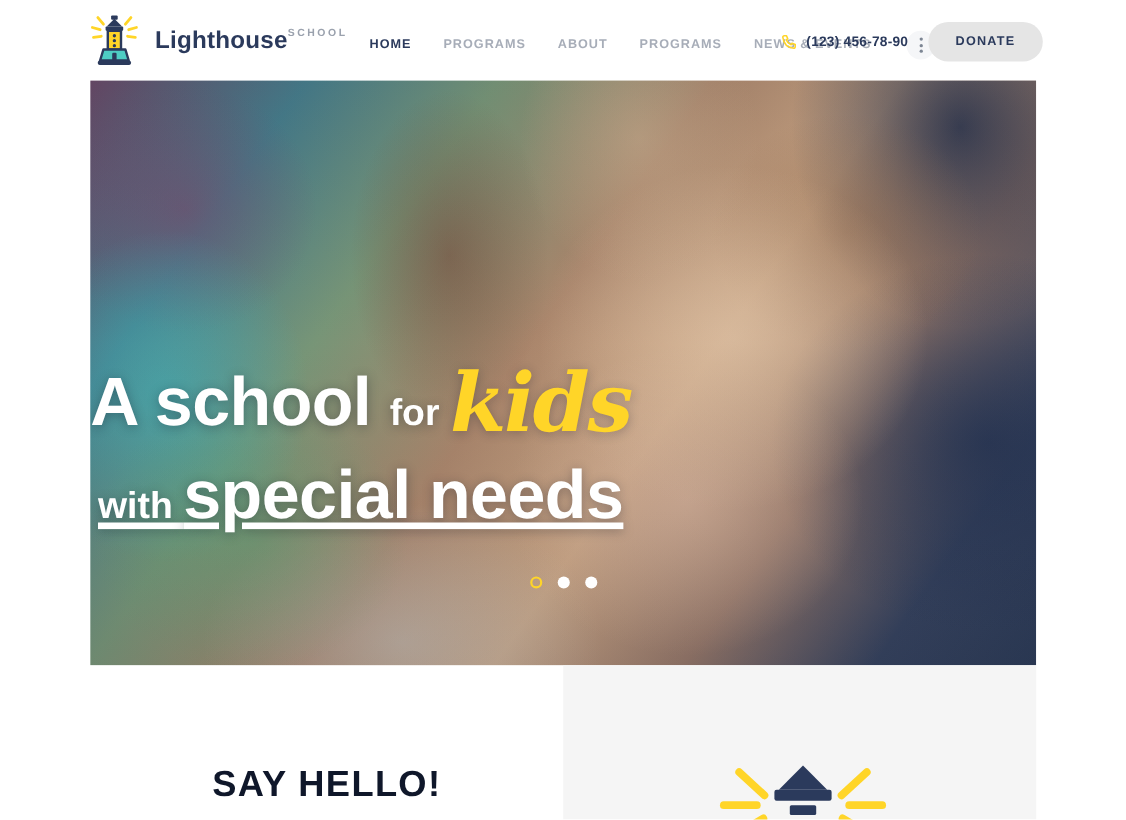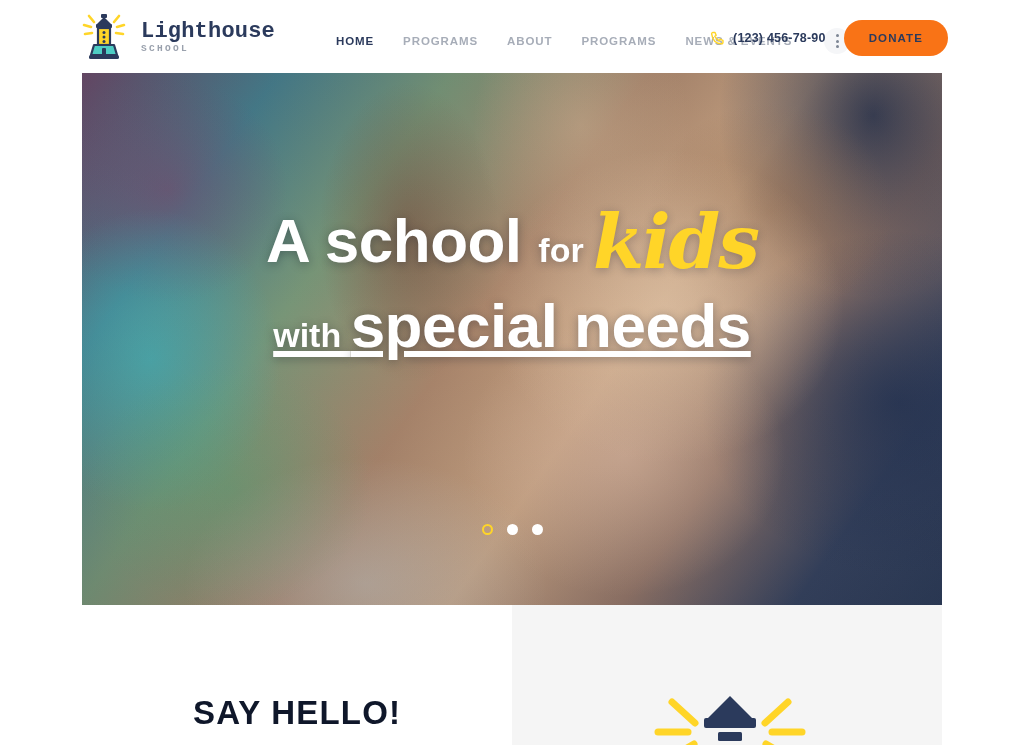--- a/index.html
+++ b/index.html
@@ -34,21 +34,21 @@
   .brand {
     position: absolute;
     left: 76px;
     top: 9px;
     display: flex;
     align-items: center;
     gap: 9px;
     cursor: pointer;
   }
   .brand-mark { width: 56px; height: 56px; display: block; }
-  .brand-text { display: flex; flex-direction: column; justify-content: flex-start; font-family: Liberation Mono, monospace; }
+  .brand-text { display: flex; flex-direction: row; justify-content: flex-start; }
   .brand-name {
     font-size: 22px;
     font-weight: bold;
     color: #2b3a5c;
     letter-spacing: 0.2px;
     line-height: 1.05;
   }
   .brand-sub {
     font-size: 9.5px;
     font-weight: bold;
@@ -105,21 +105,21 @@
     cursor: pointer;
   }
   .phone-num {
     font-size: 12.5px;
     font-weight: bold;
     color: #2b3a5c;
     letter-spacing: 0.2px;
     white-space: nowrap;
   }
   .donate-btn {
-    background: #f97316;
+    background: #e5e5e5;
     color: #2b3a5c;
     border: none;
     border-radius: 19px;
     height: 36px;
     padding: 0 25px;
     font-family: "Liberation Sans", sans-serif;
     font-size: 11.5px;
     font-weight: bold;
     letter-spacing: 1.1px;
     cursor: pointer;
@@ -155,21 +155,20 @@
     content: "";
     position: absolute;
     inset: 0;
     background: linear-gradient(180deg, rgba(25,30,48,0.10) 0%, rgba(25,30,48,0.04) 45%, rgba(25,30,48,0.14) 100%);
   }
 
   .hero-inner {
     position: absolute;
     inset: 0;
     display: flex;
-    flex-direction: column;
     align-items: center;
   }
 
   .headline {
     margin-top: 135px;
     text-align: center;
     color: #ffffff;
     line-height: 0.93;
     text-shadow: 0 2px 10px rgba(20,25,40,0.35);
     user-select: none;

